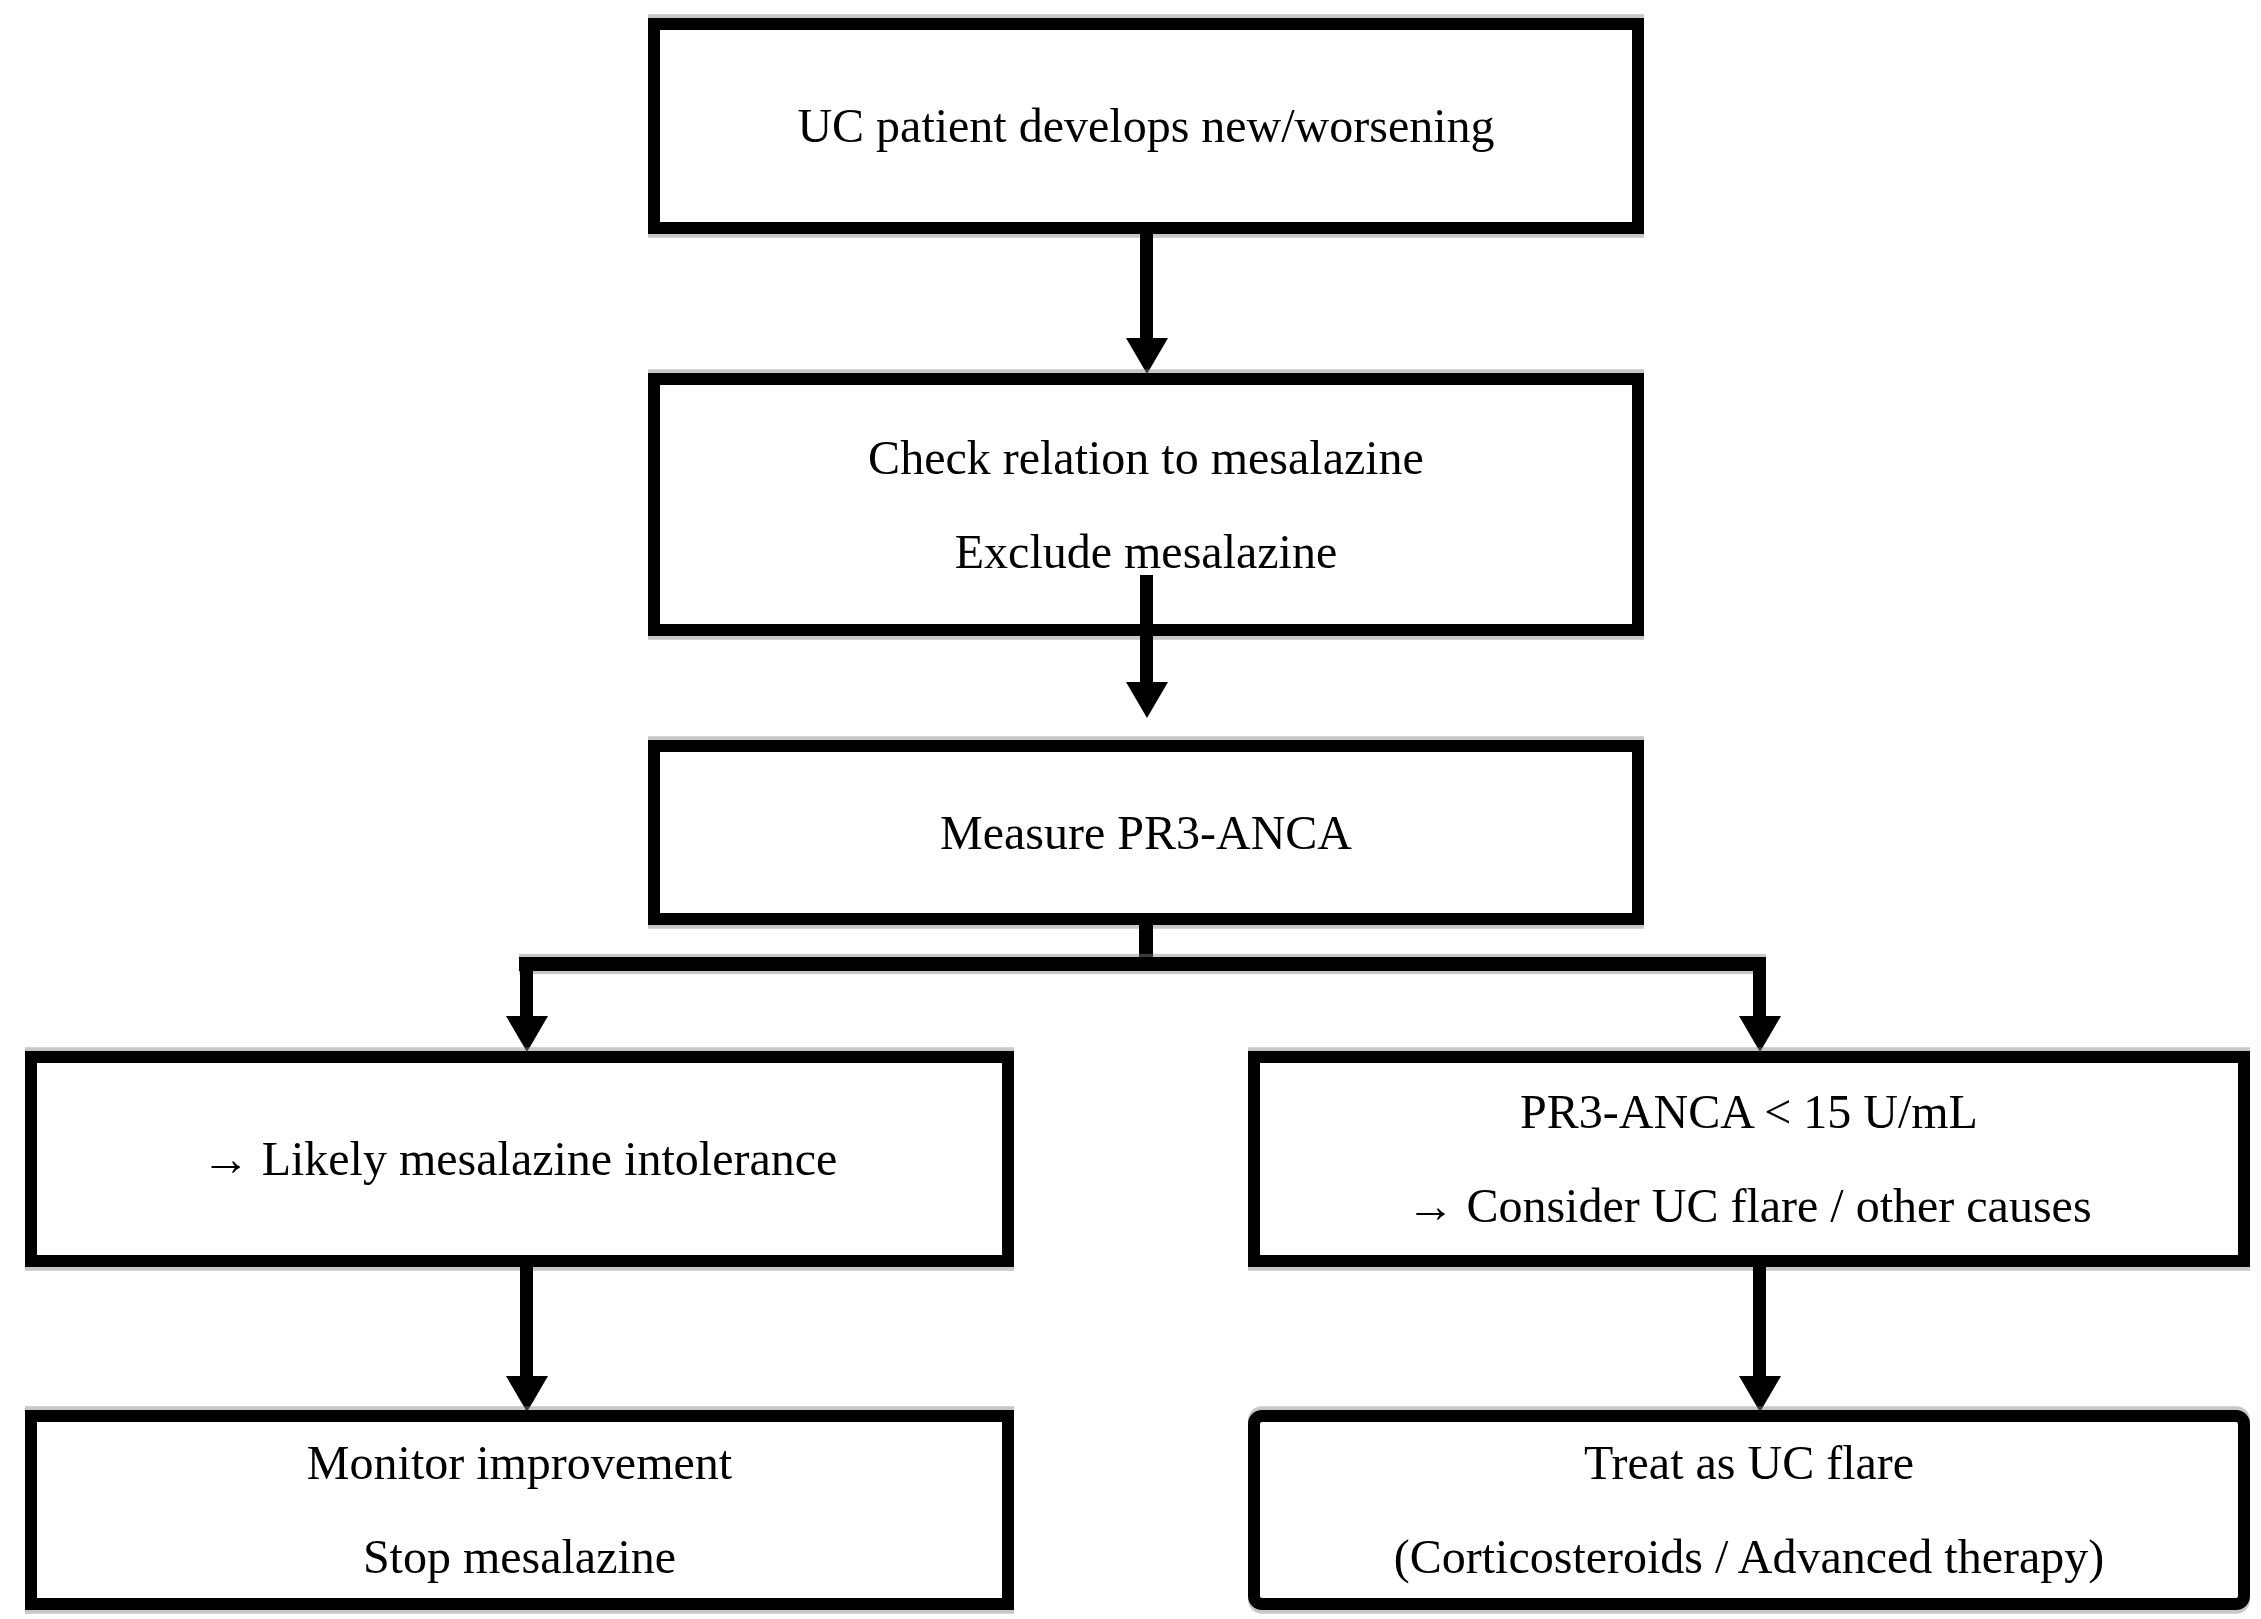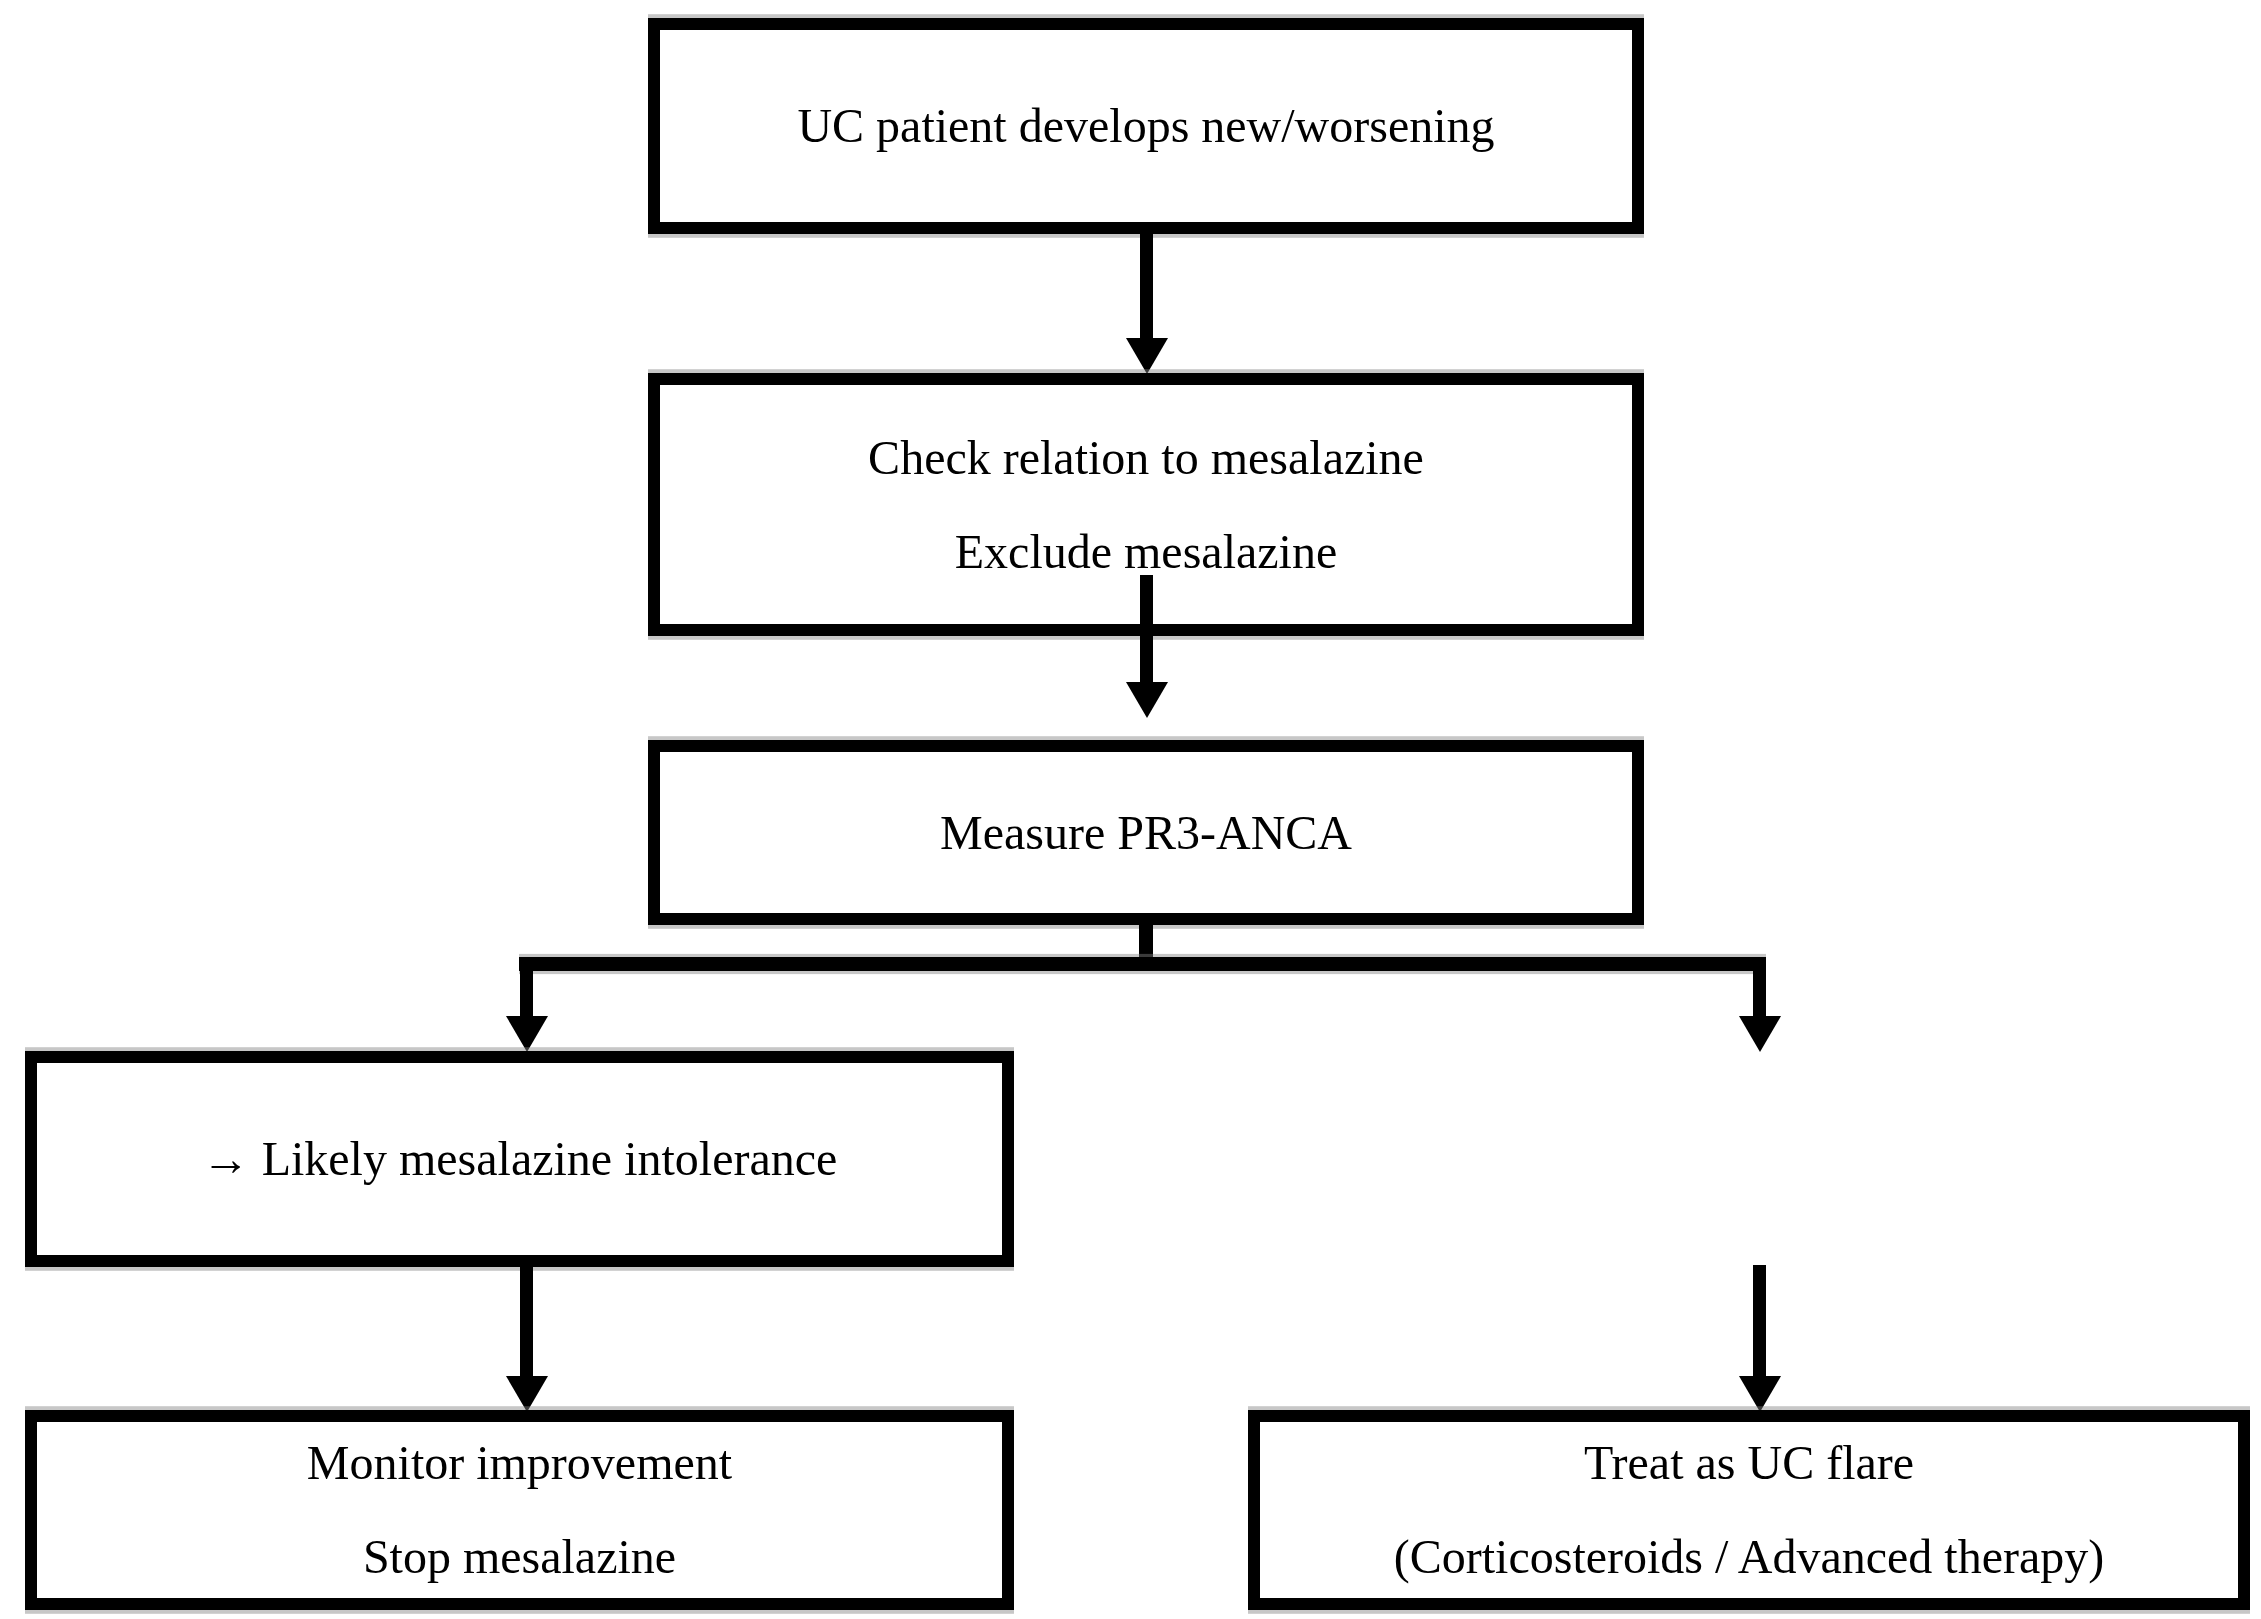--- a/index.html
+++ b/index.html
@@ -55,21 +55,21 @@
   
   .conn { position: absolute; background: #000000; }
 
   
   #node-start        { left: 648px; top: 17.5px;   width: 996px; height: 216px; }
   #node-check        { left: 648px; top: 373px;  width: 996px; height: 263px; }
   #node-measure      { left: 648px; top: 740px; width: 996px; height: 185px; }
   #node-branch-high  { left: 25px;   top: 1051px; width: 989px; height: 216px; }
   #node-branch-low   { left: 1248px; top: 1051px; width: 1002px; height: 216px; }
   #node-outcome-high { left: 25px;   top: 1410px; width: 989px; height: 200px; }
-  #node-outcome-low  { left: 1248px; top: 1410px; width: 1002px; height: 200px; }
+  #node-outcome-low  { left: 1248px; top: 1410px; width: 1002px; height: 200px; border-radius: 14px; }
 
   #arrow-start-check   { left: 1125px; top: 230px;  width: 43px; height: 144px; }
   #arrow-check-measure { left: 1125px; top: 575px;  width: 43px; height: 143px; }
   #arrow-high-outcome  { left: 505px;  top: 1265px; width: 43px; height: 147px; }
   #arrow-low-outcome   { left: 1738px; top: 1265px; width: 43px; height: 147px; }
 
   #conn-stub     { left: 1139px; top: 923px; width: 13.8px;   height: 36px; }
   #conn-bar      { left: 519px;  top: 957px; width: 1247px; height: 13.8px;
                    box-shadow: 0 -3.1px 0 rgba(130,130,130,0.45), 0 3.1px 0 rgba(130,130,130,0.45); }
   #arrow-bar-left  { left: 505px;  top: 969px; width: 43px; height: 83px; }
@@ -113,20 +113,24 @@
 
   <div class="arrow" id="arrow-bar-right">
     <div class="shaft"></div>
     <div class="head"></div>
   </div>
 
   <div class="node" id="node-branch-high">
     <span>→ Likely mesalazine intolerance</span>
   </div>
 
+  <div class="node" id="node-branch-low">
+    <span>PR3-ANCA &lt; 15 U/mL</span>
+    <span>→ Consider UC flare / other causes</span>
+  </div>
 
   <div class="arrow" id="arrow-high-outcome">
     <div class="shaft"></div>
     <div class="head"></div>
   </div>
 
   <div class="arrow" id="arrow-low-outcome">
     <div class="shaft"></div>
     <div class="head"></div>
   </div>

